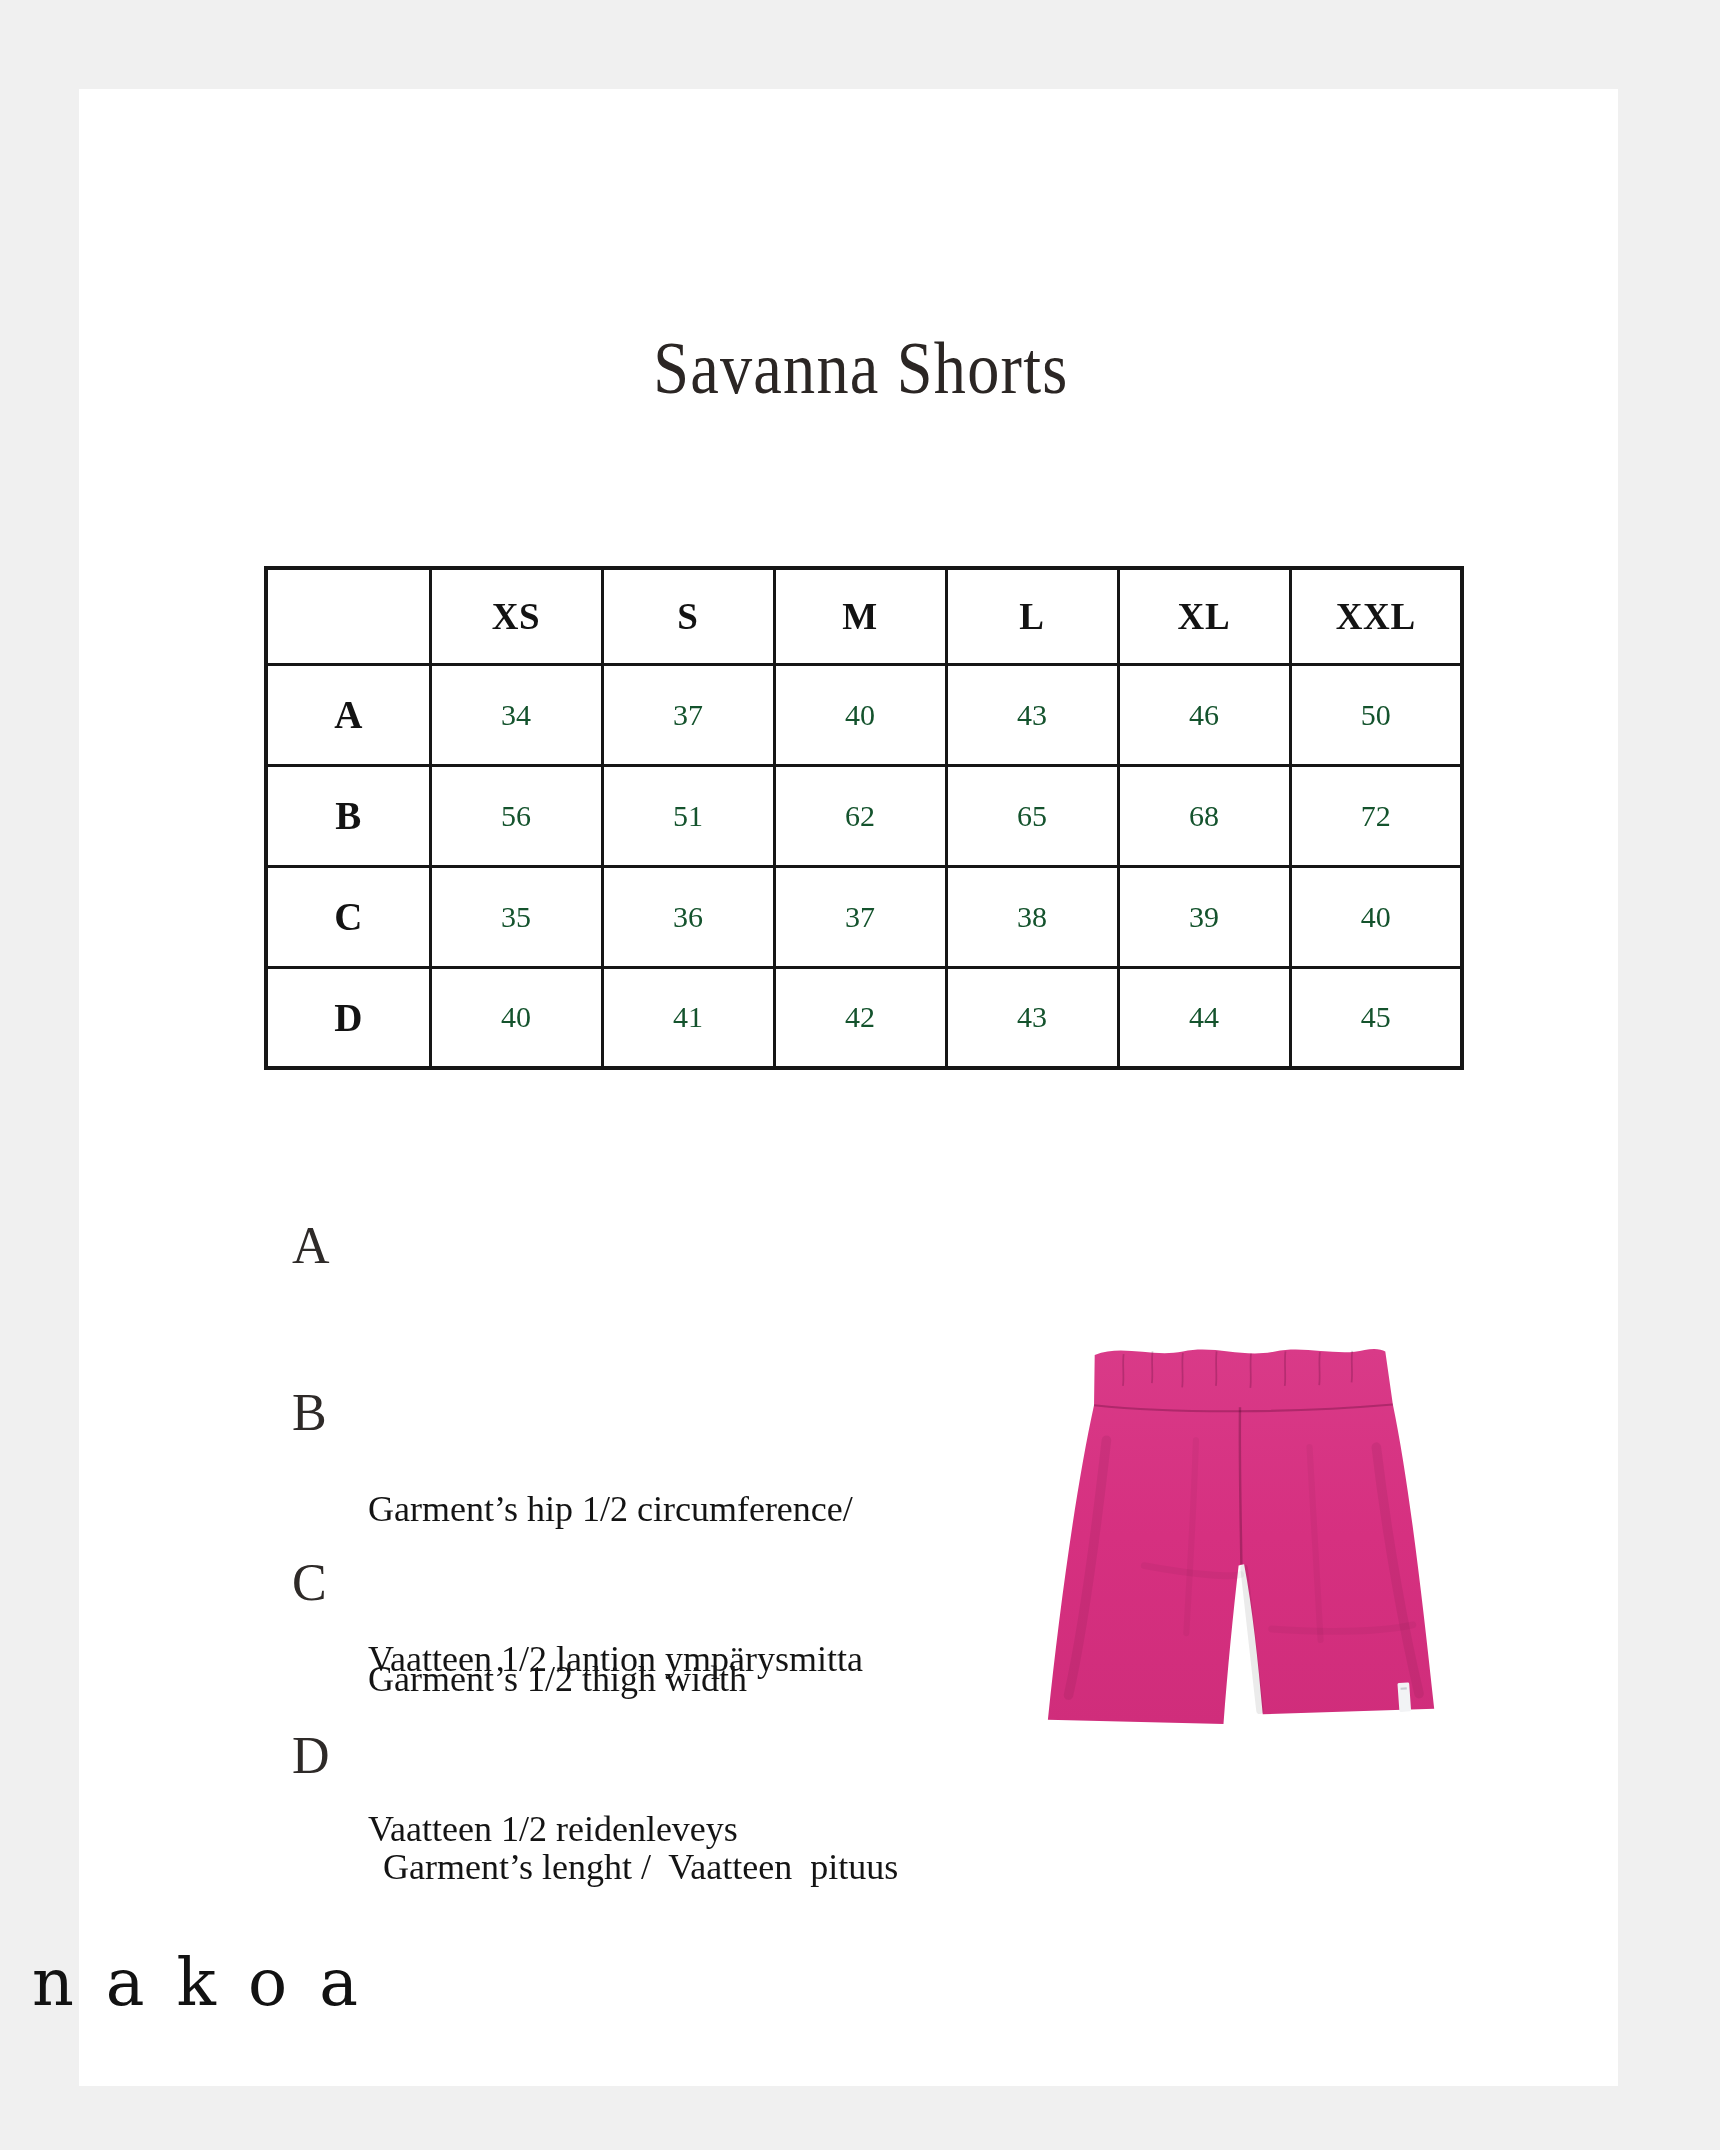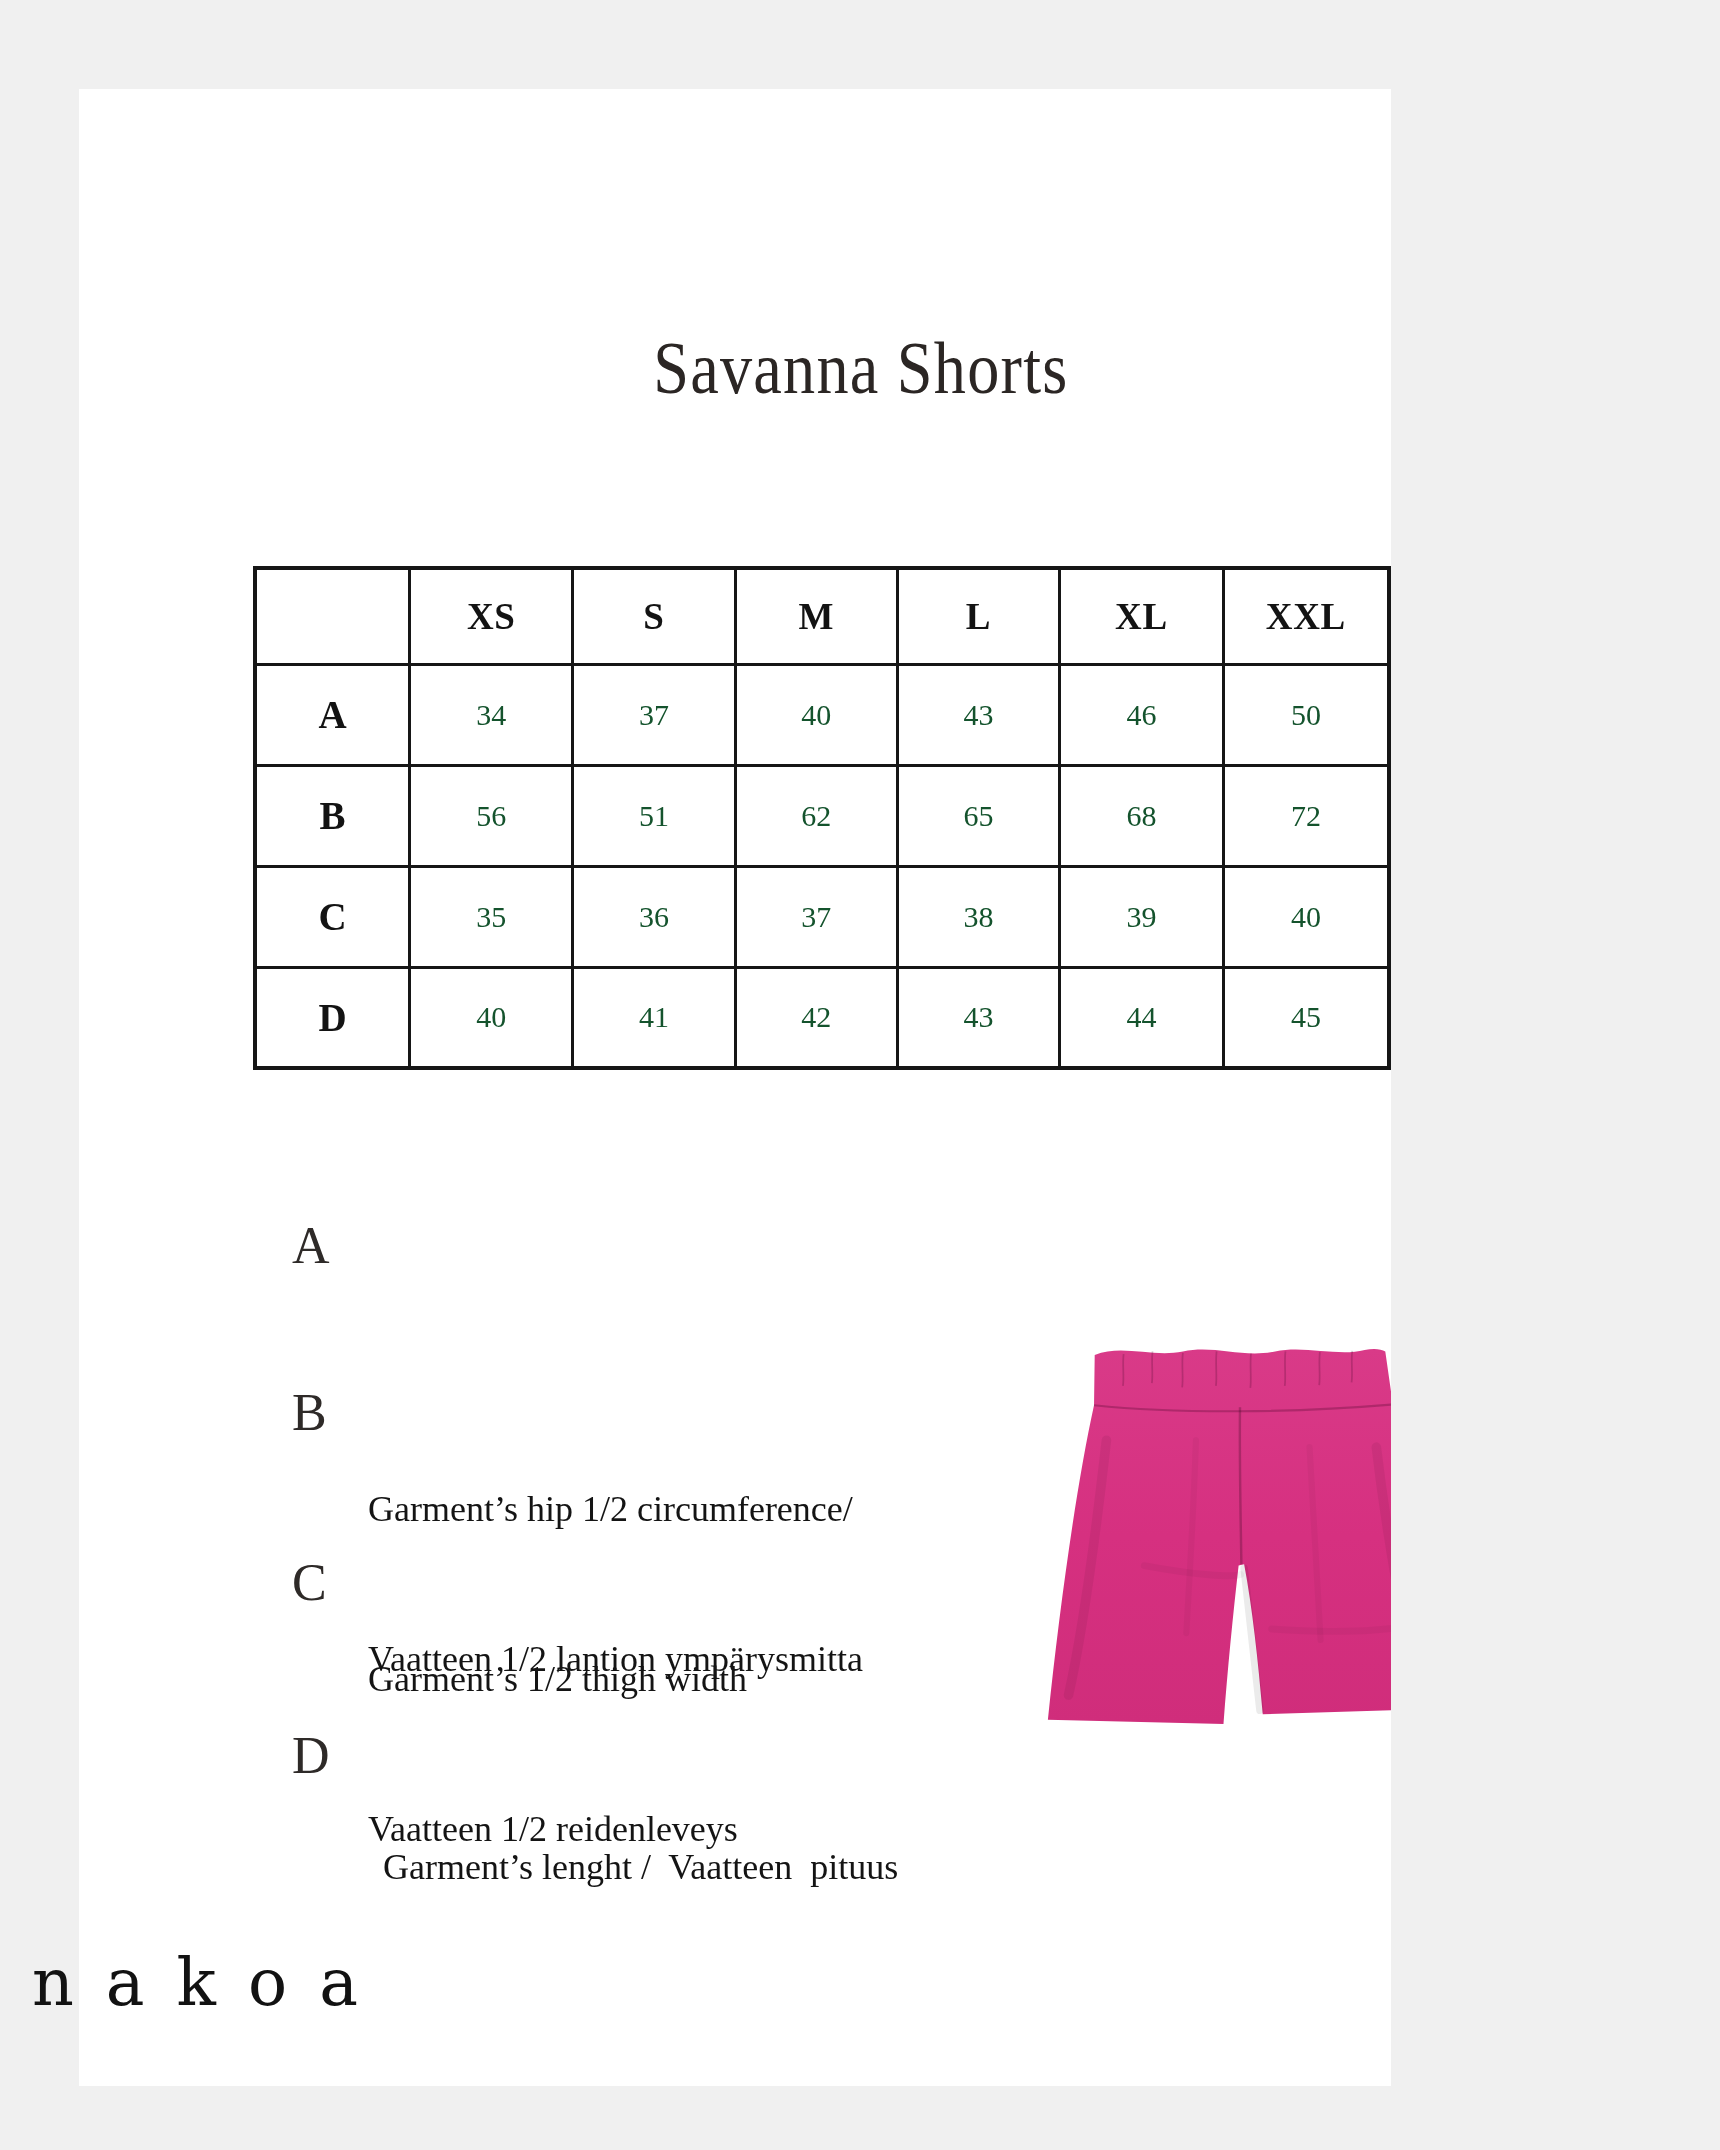--- a/index.html
+++ b/index.html
@@ -1,35 +1,35 @@
 <!DOCTYPE html>
 <html style="font-size:11px"><head>
 <meta charset="utf-8">
 <style>
   html,body { margin:0; padding:0; background:#f0f0f0; }
   .page {
-    position:relative; width:1391px; height:2151px;
+    position:relative; width:1618px; height:2151px;
     background:#f0f0f0; overflow:hidden;
     font-family:"Liberation Serif", serif; color:#1b1b1b;
   }
   .panel {
     position:absolute; left:79px; top:89px; width:1562px; height:1997px;
     background:#ffffff;
   }
   
   .title {
     position:absolute; left:0; top:329px; width:1721px; margin:0;
     text-align:center; font-weight:normal;
     font-size:73px; line-height:1.1; color:#2b2624;
   }
   .title .condense { display:inline-block; transform:scaleX(0.88); transform-origin:50% 50%; letter-spacing:1.4px; }
 
   
   .size-table {
-    position:absolute; left:253px; top:566px;
+    position:absolute; left:264px; top:566px;
     border-collapse:collapse; table-layout:fixed;
     background:#ffffff; border:4.8px solid #161616;
   }
   .size-table th, .size-table td {
     border:3.4px solid #161616; text-align:center; vertical-align:middle;
     padding:0; overflow:hidden;
   }
   .size-table thead tr { height:96px; }
   .size-table tbody tr { height:101px; }
   .size-table th { font-size:37px; font-weight:bold; letter-spacing:0.7px; color:#131313; }

